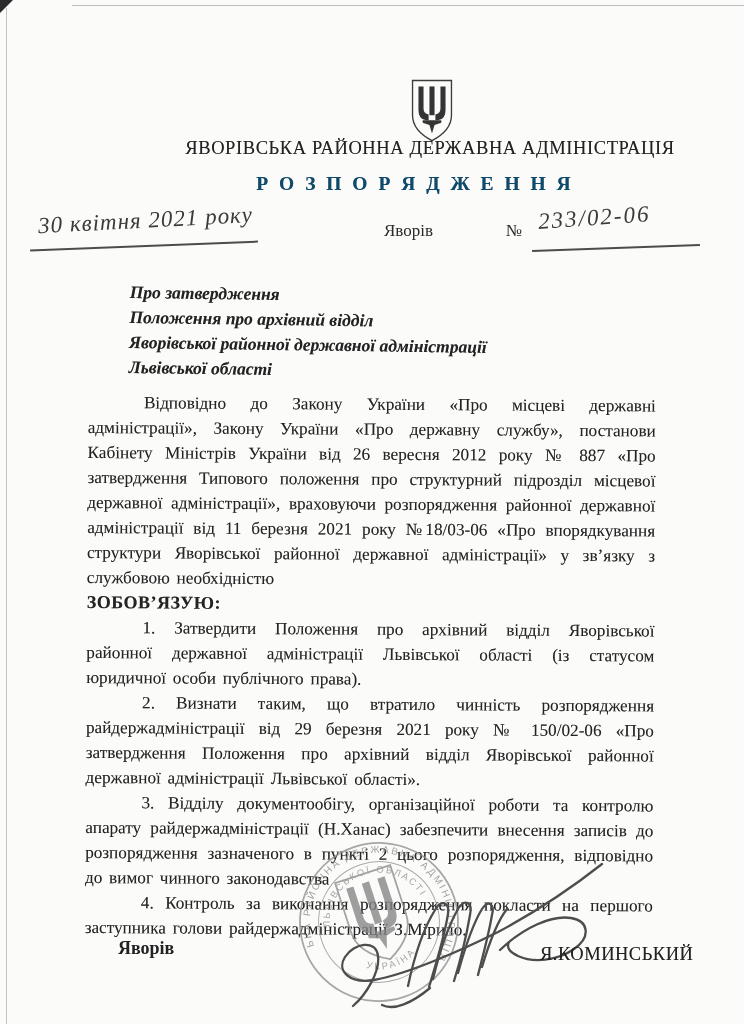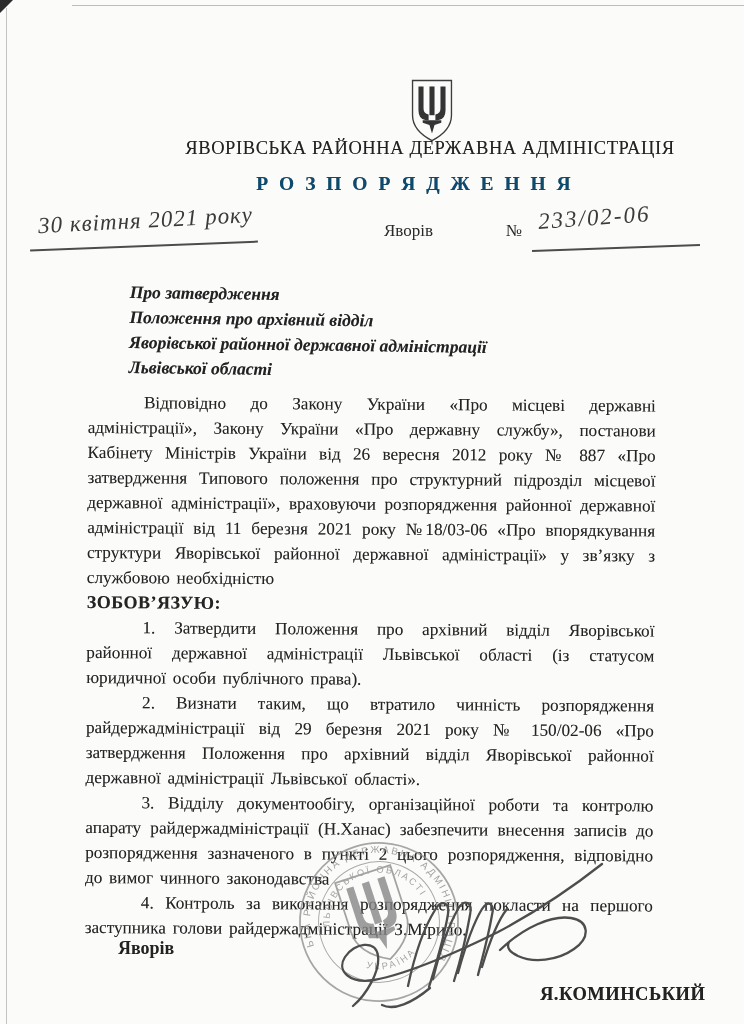--- a/index.html
+++ b/index.html
@@ -51,22 +51,22 @@
   .body-col{position:absolute;left:88px;top:390px;width:568px;
     font-size:17.2px;line-height:25px;text-align:justify;color:#242424;
     transform:rotate(0.35deg);transform-origin:left top;
     text-shadow:0 0 .4px rgba(0,0,0,.3);}
   .body-col p{margin:0;text-indent:56px;word-spacing:2.5px;}
   .directive{margin:13px 0 22px 88px;font-weight:bold;font-size:18px;
     letter-spacing:0.5px;text-indent:0 !important;}
 
   
   .signer-title{position:absolute;left:118px;top:938px;font-size:18px;font-weight:bold;color:#222;}
-  .signer-name{position:absolute;left:540px;top:944px;font-size:18.5px;font-weight:bold;
-    letter-spacing:0.5px;color:#222;text-shadow:0 0 .4px rgba(0,0,0,.35);margin-top:40px;}
+  .signer-name{position:absolute;left:540px;top:944px;font-size:18.5px;font-weight:normal;
+    letter-spacing:0.5px;color:#222;text-shadow:0 0 .4px rgba(0,0,0,.35);}
 
   
   .stamp{position:absolute;left:295px;top:838px;width:168px;height:168px;
     transform:rotate(-18deg);opacity:0.78;}
   .stamp text{font-family:"Liberation Sans", sans-serif;}
   .signature{position:absolute;left:312px;top:852px;width:302px;height:166px;}
 </style>
 </head>
 <body>
 

